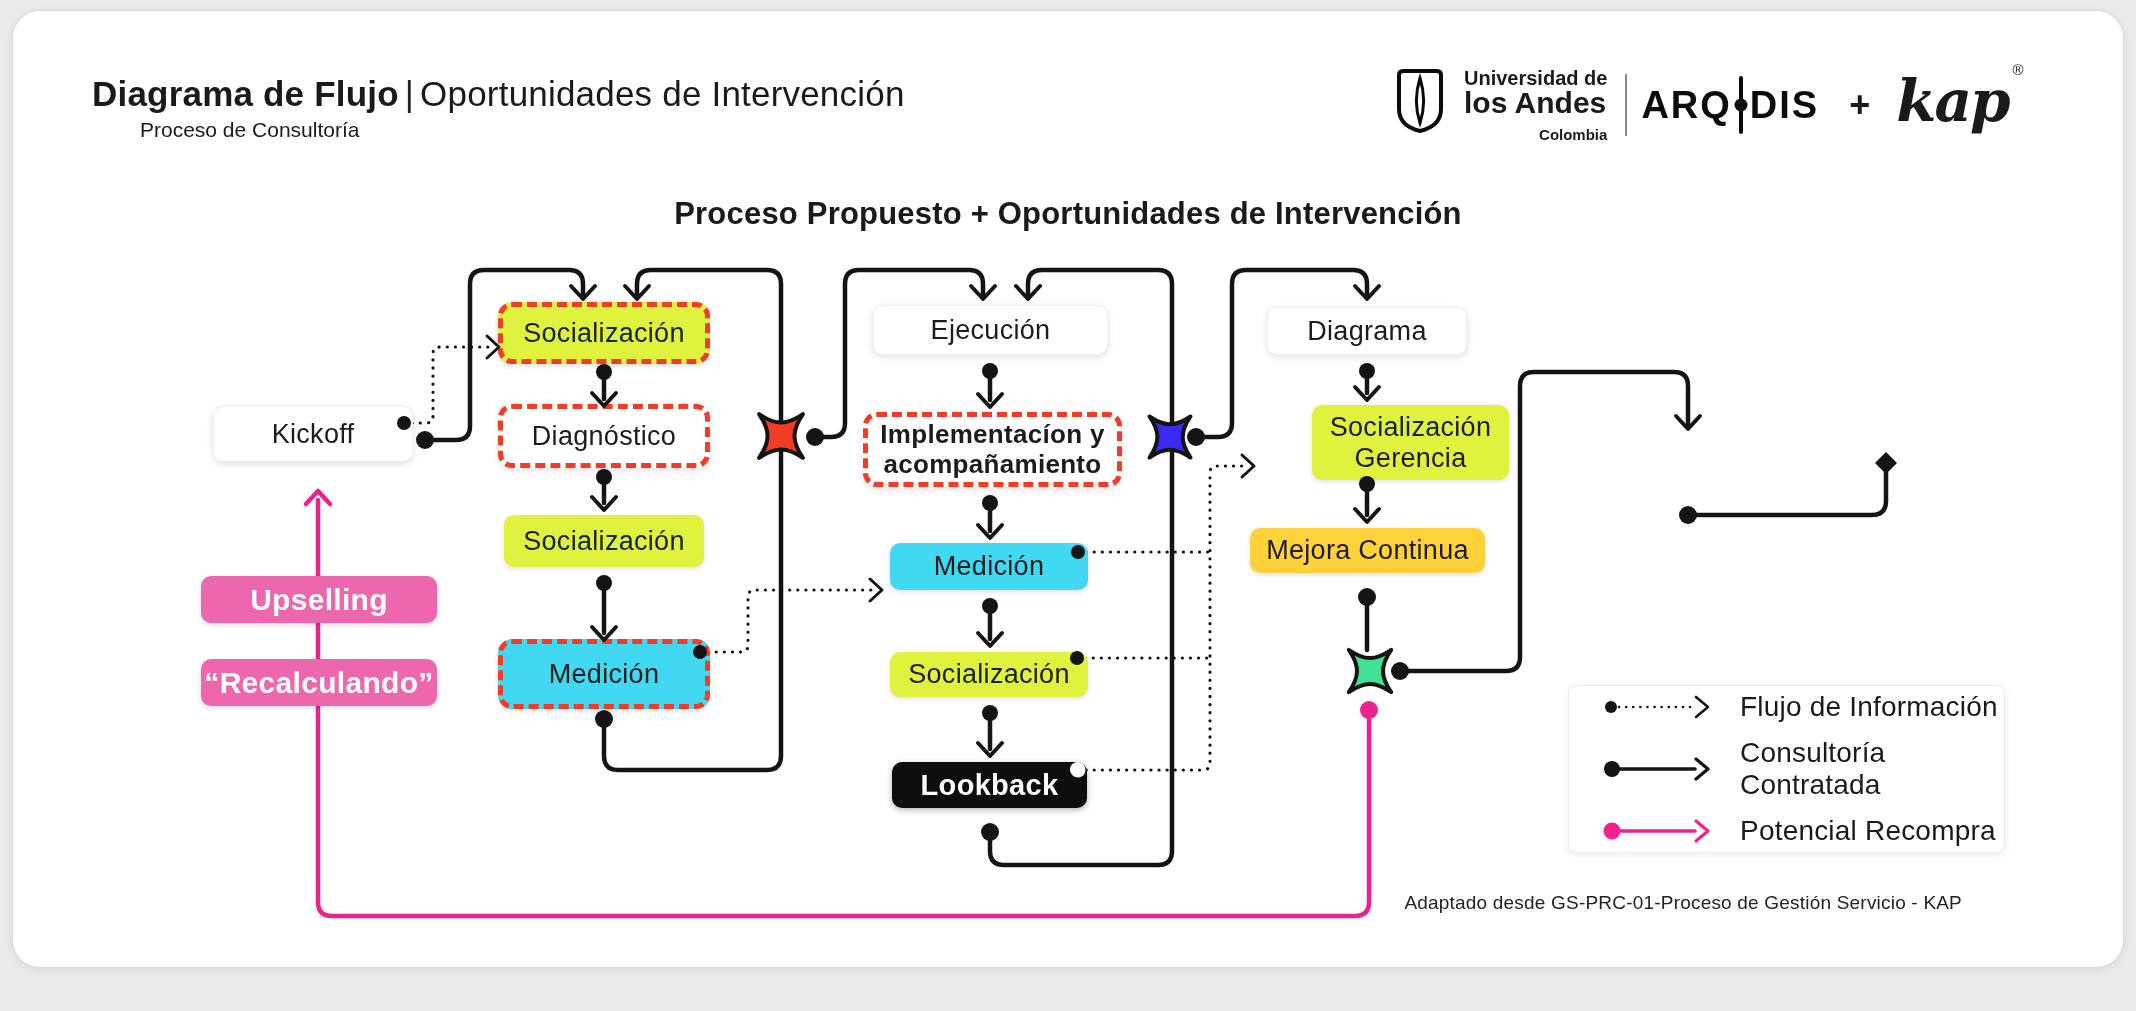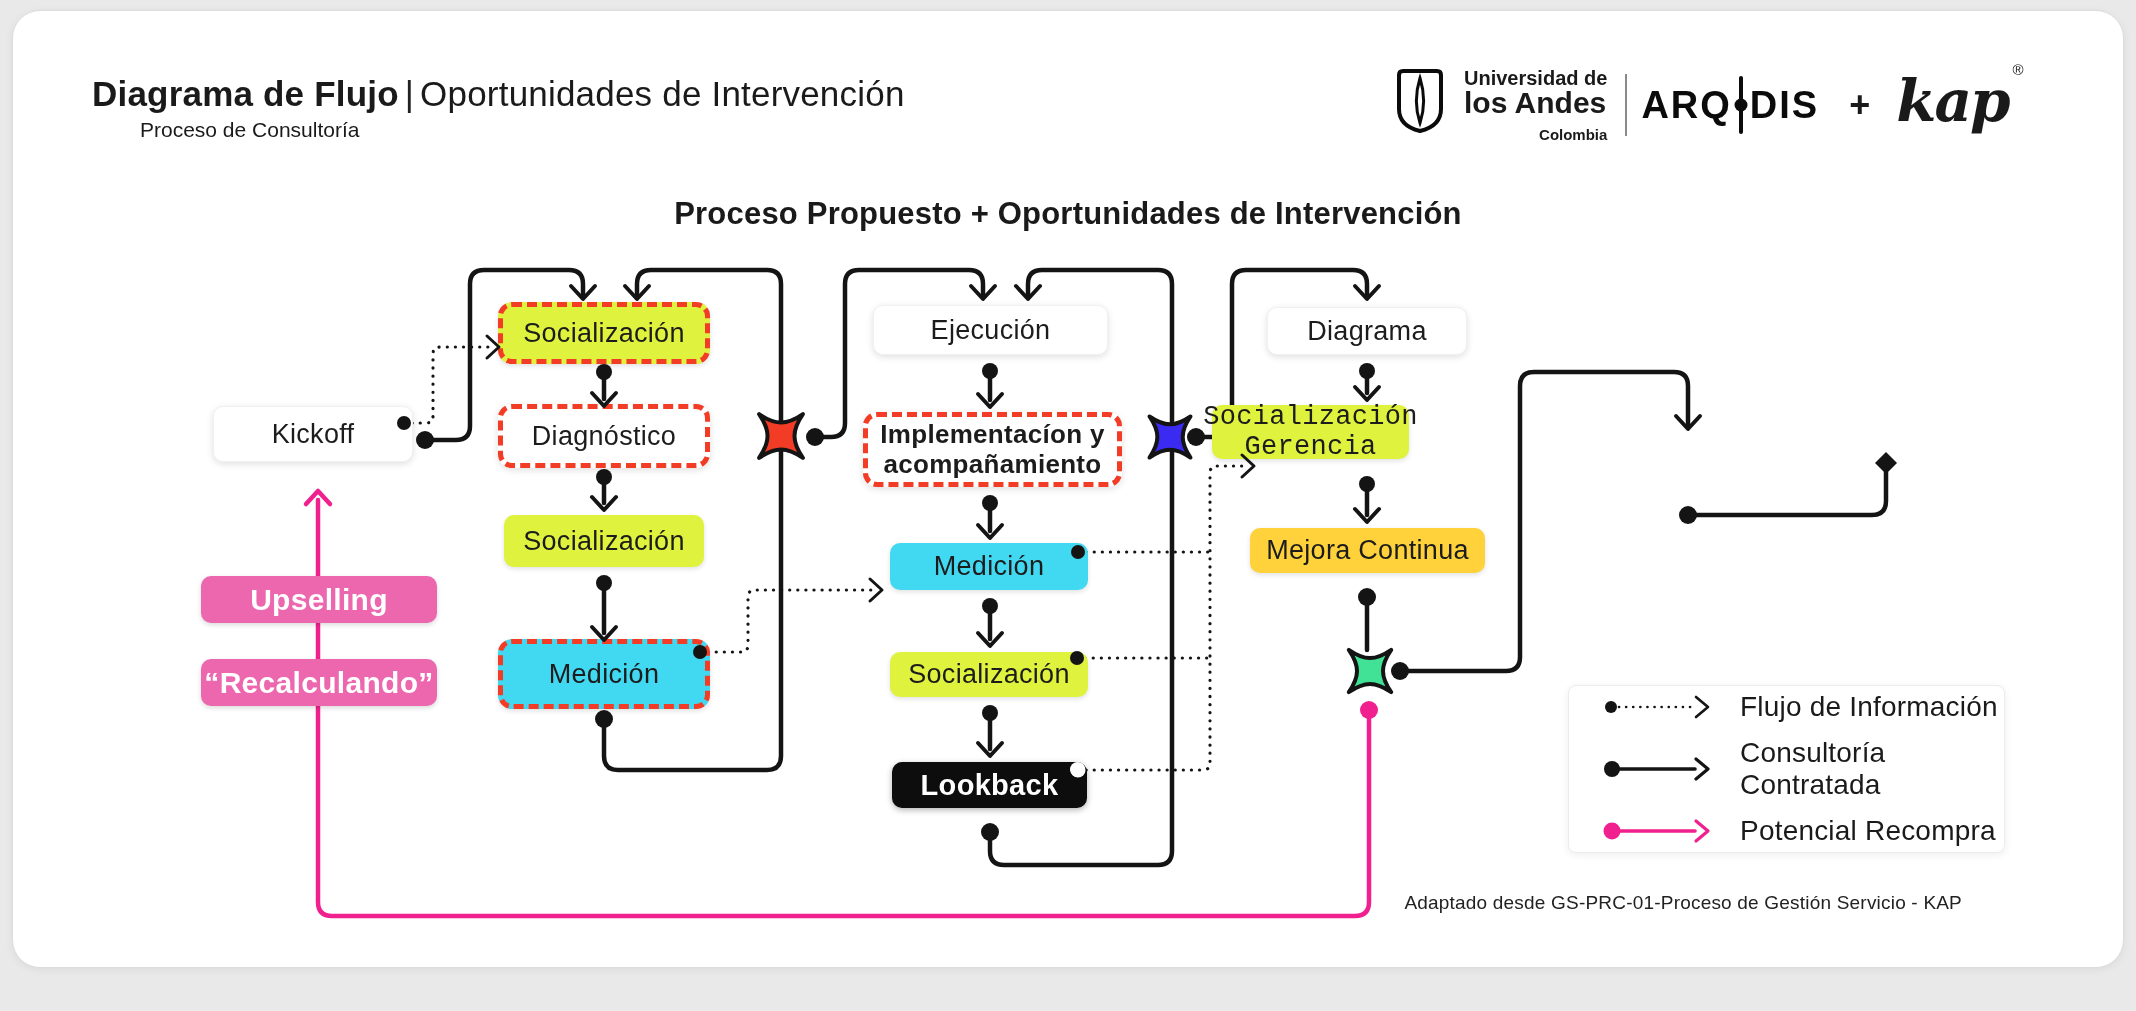--- a/index.html
+++ b/index.html
@@ -183,21 +183,21 @@
       <span>Socialización</span>
     </div>
   <div class="node black" style="left:892px;top:762px;width:195px;height:46px;">
       <span>Lookback</span>
     </div>
   <div class="dot-white" style="left:1070px;top:762px;"></div>
 
   <div class="node white" style="left:1267px;top:307px;width:200px;height:48px;">
       <span>Diagrama</span>
     </div>
-  <div class="node lime" style="left:1212px;top:405px;width:197px;height:54px;font-family:Liberation Mono, monospace;">
+  <div class="node lime" style="left:1312px;top:405px;width:197px;height:75px;">
       <span>Socialización Gerencia</span>
     </div>
   <div class="node yellow" style="left:1250px;top:528px;width:235px;height:45px;">
       <span>Mejora Continua</span>
     </div>
 
   <svg class="layer top" width="2136" height="1011" viewBox="0 0 2136 1011">
     <g fill="#141414">
       <circle cx="404" cy="423" r="7"></circle>
         <circle cx="425" cy="440" r="9"></circle>

